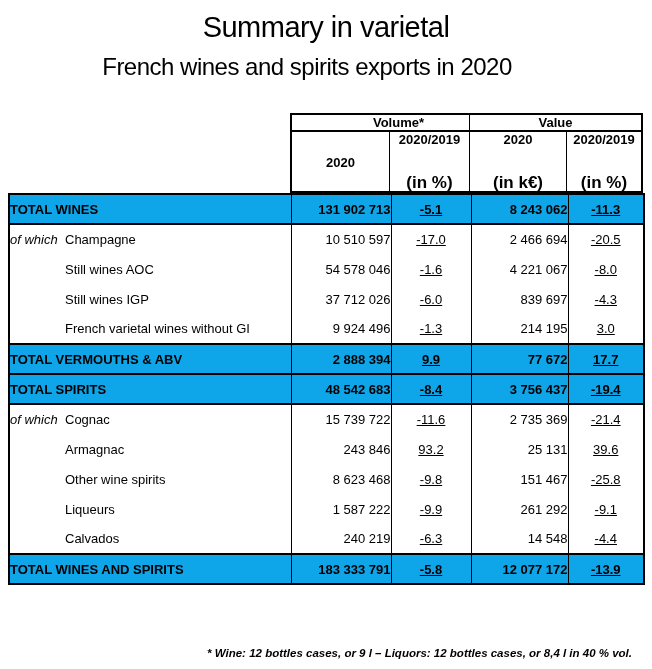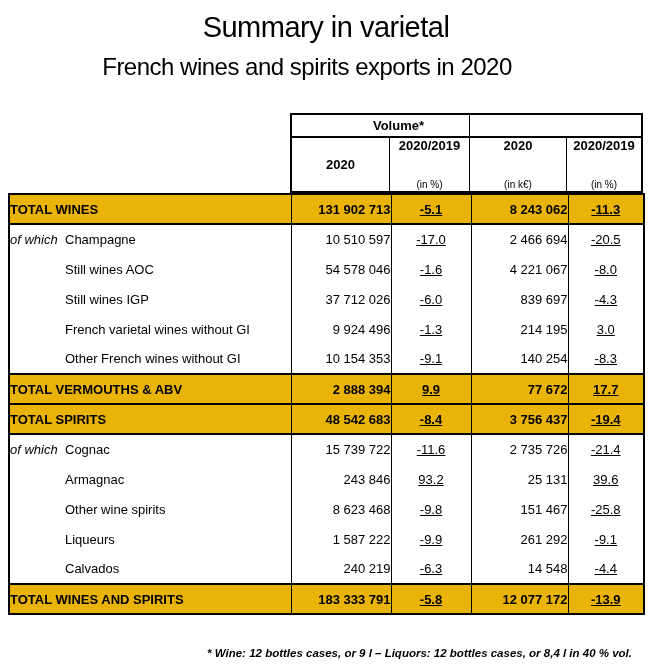--- a/index.html
+++ b/index.html
@@ -35,34 +35,34 @@
   .g2 { flex: 1; }
   .hrow2 { flex: 1; display: flex; }
   .hrow2 .hcell {
     display: flex; flex-direction: column; align-items: center; justify-content: center;
     box-sizing: border-box; line-height: 1.25; text-align: center;
   }
   .c1 { width: 98px; border-right: 1px solid #000; }
   .c2 { width: 80px; border-right: 1px solid #000; }
   .c3 { width: 97px; border-right: 1px solid #000; }
   .c4 { flex: 1; }
-  .sub { font-weight: 400; font-size: 10px; margin-top: 24px; }
+  .sub { font-weight: 700; font-size: 17px; margin-top: 24px; }
   
   table.data-table {
     position: absolute; left: 8px; top: 193px;
     width: 635px; border-collapse: collapse; table-layout: fixed;
     border: 2px solid #000;
     font-size: 13px;
   }
   table.data-table td { border-left: 1px solid #000; vertical-align: middle; padding: 0; }
   table.data-table td:first-child { border-left: none; }
   tr.detail { height: 30px; }
   tr.total { height: 30px; }
   tr.total td {
-    background: #eab308;
+    background: #0ea5e9;
     border-top: 2px solid #000; border-bottom: 2px solid #000;
     font-weight: 700;
   }
   td.lbl { text-align: left; padding-left: 9px; }
   td.num { text-align: right; padding-right: 8px; }
   td.pct { text-align: center; text-decoration: underline; }
   .prefix { font-style: italic; display: inline-block; width: 55px; }
   .footnote {
     position: absolute; top: 647px; right: 20px;
     font-size: 11.5px; font-style: italic; font-weight: 700;
@@ -70,20 +70,21 @@
 </style>
 </head>
 <body>
 
 <div class="title">Summary in varietal</div>
 <div class="subtitle">French wines and spirits exports in 2020</div>
 
 <div class="header-box">
   <div class="hrow1">
     <div class="hcell g1">Volume*</div>
+    <div class="hcell g2">Value</div>
   </div>
   <div class="hrow2">
     <div class="hcell c1">
       <span>2020</span>
     </div>
     <div class="hcell c2">
       <span>2020/2019</span>
       <span class="sub">(in %)</span>
     </div>
     <div class="hcell c3">
@@ -134,46 +135,39 @@
       <td class="num">839 697</td>
       <td class="pct">-4.3</td>
     </tr>
     <tr class="detail">
       <td class="lbl"><span class="prefix"></span><span>French varietal wines without GI</span></td>
       <td class="num">9 924 496</td>
       <td class="pct">-1.3</td>
       <td class="num">214 195</td>
       <td class="pct">3.0</td>
     </tr>
-    <tr class="detail">
-      <td class="lbl"><span class="prefix"></span><span>Other French wines without GI</span></td>
-      <td class="num">10 154 353</td>
-      <td class="pct">-9.1</td>
-      <td class="num">140 254</td>
-      <td class="pct">-8.3</td>
-    </tr>
     <tr class="total">
       <td class="lbl">TOTAL VERMOUTHS &amp; ABV</td>
       <td class="num">2 888 394</td>
       <td class="pct">9.9</td>
       <td class="num">77 672</td>
       <td class="pct">17.7</td>
     </tr>
     <tr class="total">
       <td class="lbl">TOTAL SPIRITS</td>
       <td class="num">48 542 683</td>
       <td class="pct">-8.4</td>
       <td class="num">3 756 437</td>
       <td class="pct">-19.4</td>
     </tr>
     <tr class="detail">
       <td class="lbl"><span class="prefix">of which</span><span>Cognac</span></td>
       <td class="num">15 739 722</td>
       <td class="pct">-11.6</td>
-      <td class="num">2 735 726</td>
+      <td class="num">2 735 369</td>
       <td class="pct">-21.4</td>
     </tr>
     <tr class="detail">
       <td class="lbl"><span class="prefix"></span><span>Armagnac</span></td>
       <td class="num">243 846</td>
       <td class="pct">93.2</td>
       <td class="num">25 131</td>
       <td class="pct">39.6</td>
     </tr>
     <tr class="detail">

